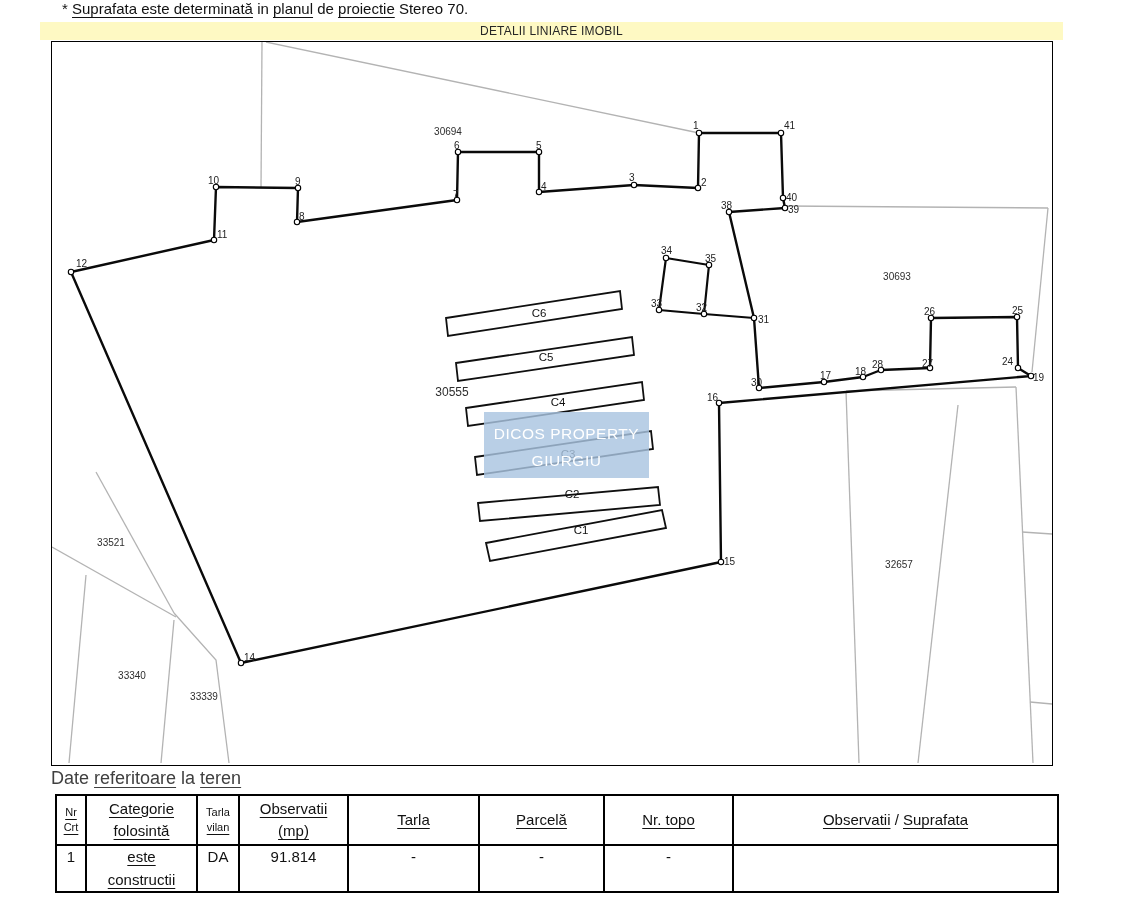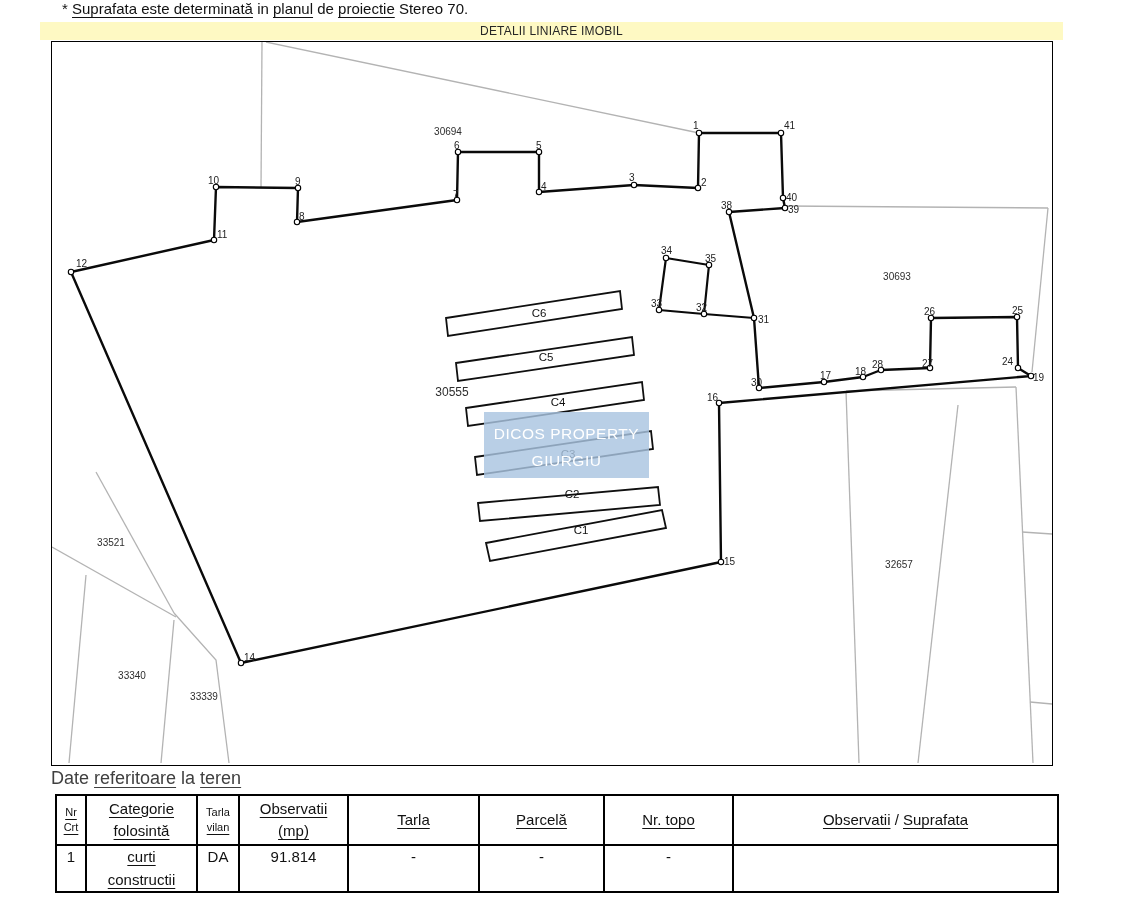--- a/index.html
+++ b/index.html
@@ -190,21 +190,21 @@
           <div><span class="sp">Observatii</span><span> / </span><span class="sp">Suprafata</span></div>
         </th>
       </tr>
     </thead>
   <tbody>
       <tr>
         <td>
           <div><span>1</span></div>
         </td>
         <td>
-          <div><span class="sp">curti</span></div>
+          <div><span class="sp">este</span></div>
           <div><span class="sp">constructii</span></div>
         </td>
         <td>
           <div><span>DA</span></div>
         </td>
         <td>
           <div><span>91.814</span></div>
         </td>
         <td>
           <div><span>-</span></div>

